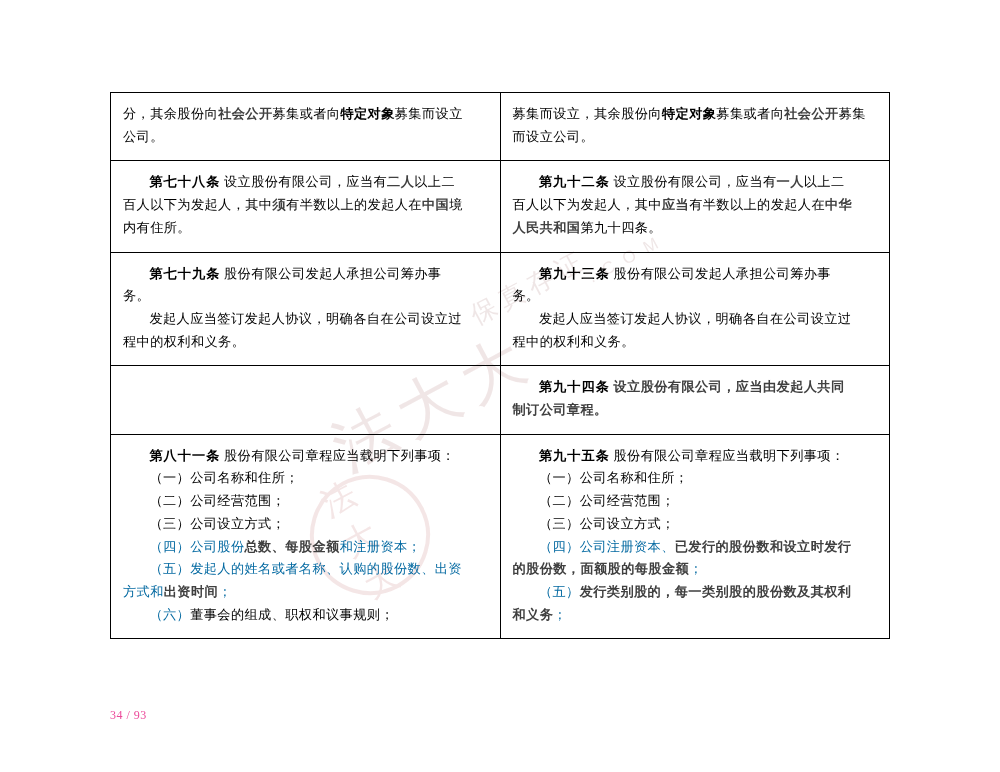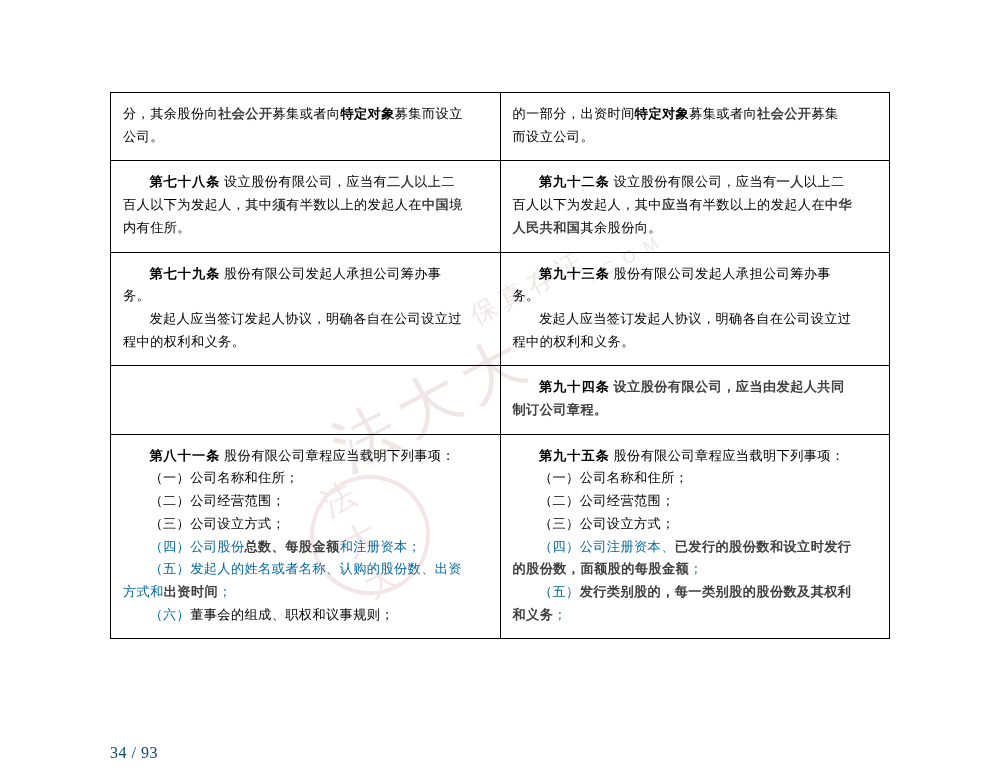--- a/index.html
+++ b/index.html
@@ -121,26 +121,25 @@
     font-weight: bold;
   }
   .bold {
     font-weight: bold;
     margin-top: 12px;
   }
   .pagenum {
     position: absolute;
     left: 110px;
     top: 708px;
-    font-size: 16px;
+    font-size: 12px;
     font-family: "Liberation Serif", serif;
-    color: #0c4a6e;
+    color: #ec4899;
     letter-spacing: 0.5px;
     z-index: 6;
-    margin-top: 36px;
   }
 </style>
 </head>
 <body>
 
 <div class="page">
 
   <div class="watermark">
     <div class="wm-seal">
       <div class="wm-seal-inner">法大大</div>
@@ -151,34 +150,34 @@
   </div>
 
   <table class="doc">
     <tbody id="table-body">
         <tr>
           <td style="width: 50%;">
             <p><span>分，其余股份向</span><span class="redb">社会公开</span><span>募集或者向</span><span class="bold">特定对象</span><span>募集而设立</span></p>
             <p><span>公司。</span></p>
           </td>
           <td style="width: 50%;">
-            <p><span>的一部分，出资时间</span><span class="bold">特定对象</span><span>募集或者向</span><span class="redb">社会公开</span><span>募集</span></p>
+            <p><span>募集而设立，其余股份向</span><span class="bold">特定对象</span><span>募集或者向</span><span class="redb">社会公开</span><span>募集</span></p>
             <p><span>而设立公司。</span></p>
           </td>
         </tr>
         <tr>
           <td style="width: 50%;">
             <p class="indent"><span class="art">第七十八条</span><span>  设立股份有限公司，应当有</span><span class="redb">二人</span><span>以上二</span></p>
             <p><span>百人以下为发起人，其中</span><span class="redb">须</span><span>有半数以上的发起人在</span><span class="redb">中国</span><span>境</span></p>
             <p><span>内有住所。</span></p>
           </td>
           <td style="width: 50%;">
             <p class="indent"><span class="art">第九十二条</span><span>  设立股份有限公司，应当有</span><span class="redb">一人</span><span>以上二</span></p>
             <p><span>百人以下为发起人，其中</span><span class="redb">应当</span><span>有半数以上的发起人在</span><span class="redb">中华</span></p>
-            <p><span class="redb">人民共和国</span><span>其余股份向。</span></p>
+            <p><span class="redb">人民共和国</span><span>第九十四条。</span></p>
           </td>
         </tr>
         <tr>
           <td style="width: 50%;">
             <p class="indent"><span class="art">第七十九条</span><span>  股份有限公司发起人承担公司筹办事</span></p>
             <p><span>务。</span></p>
             <p class="indent"><span>发起人应当签订发起人协议，明确各自在公司设立过</span></p>
             <p><span>程中的权利和义务。</span></p>
           </td>
           <td style="width: 50%; border-radius: 30px;">

